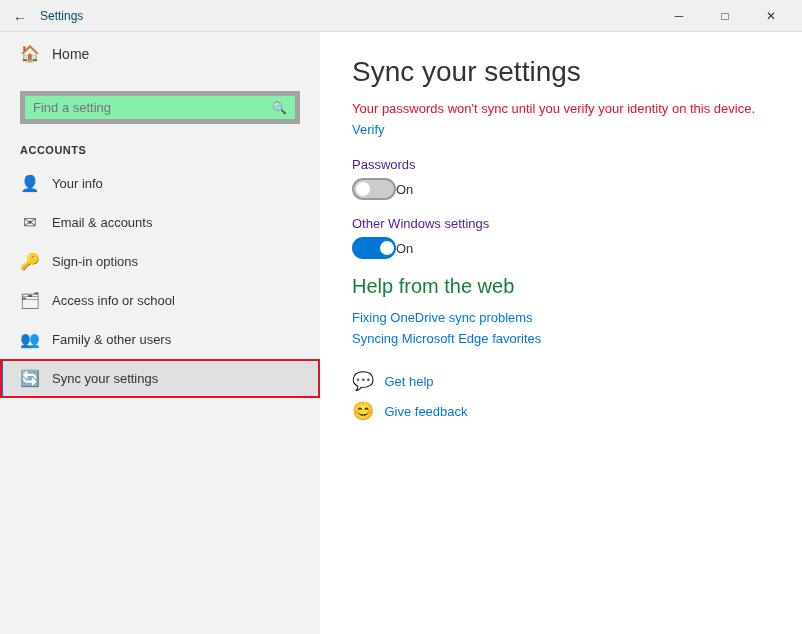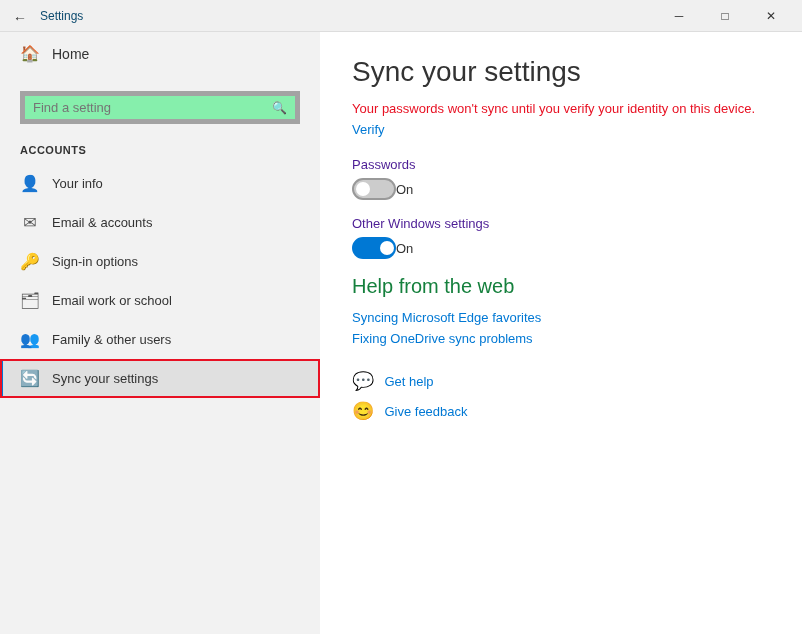--- a/index.html
+++ b/index.html
@@ -226,21 +226,21 @@
       <span>Email &amp; accounts</span>
     </div>
 
     <div class="sidebar-item">
       <span class="sidebar-icon">🔑</span>
       <span>Sign-in options</span>
     </div>
 
     <div class="sidebar-item">
       <span class="sidebar-icon">🗂</span>
-      <span>Email work or school</span>
+      <span>Access info or school</span>
     </div>
 
     <div class="sidebar-item">
       <span class="sidebar-icon">👥</span>
       <span>Family &amp; other users</span>
     </div>
 
     <div class="sidebar-item highlighted active">
       <span class="sidebar-icon">🔄</span>
       <span>Sync your settings</span>
@@ -279,22 +279,22 @@
         </div>
         <span class="toggle-label">On</span>
       </div>
     </div>
 
     <div class="section-divider"></div>
 
     
     <div class="setting-section">
       <h2 class="help-title">Help from the web</h2>
+      <a class="help-link">Fixing OneDrive sync problems</a>
       <a class="help-link">Syncing Microsoft Edge favorites</a>
-      <a class="help-link">Fixing OneDrive sync problems</a>
     </div>
 
     
     <div class="feedback-section">
       <div class="feedback-item">
         <span class="feedback-icon">💬</span>
         <span class="feedback-link">Get help</span>
       </div>
       <div class="feedback-item">
         <span class="feedback-icon">😊</span>

